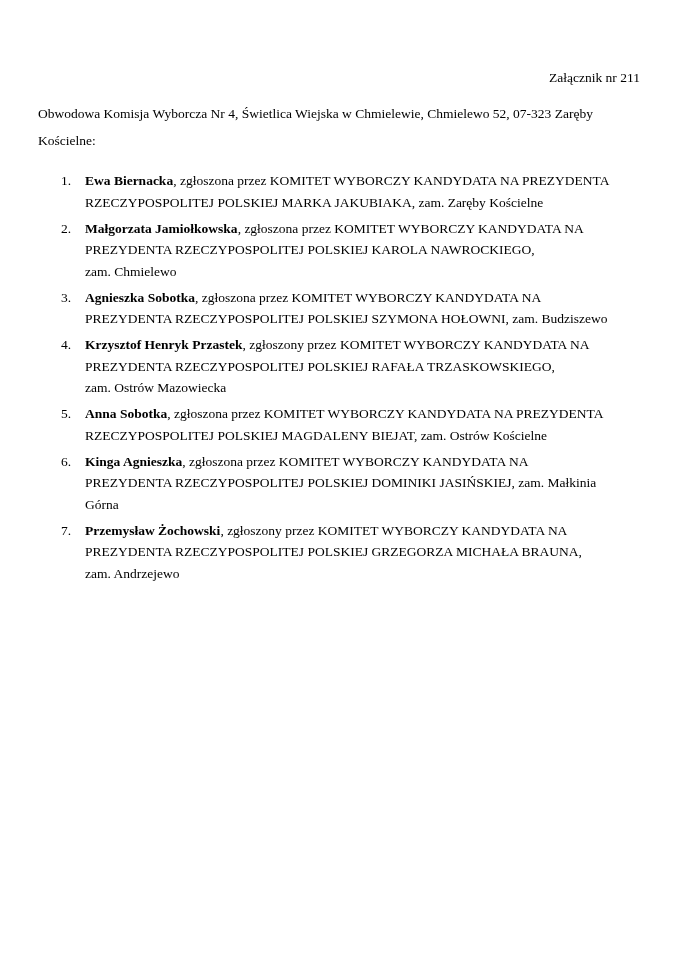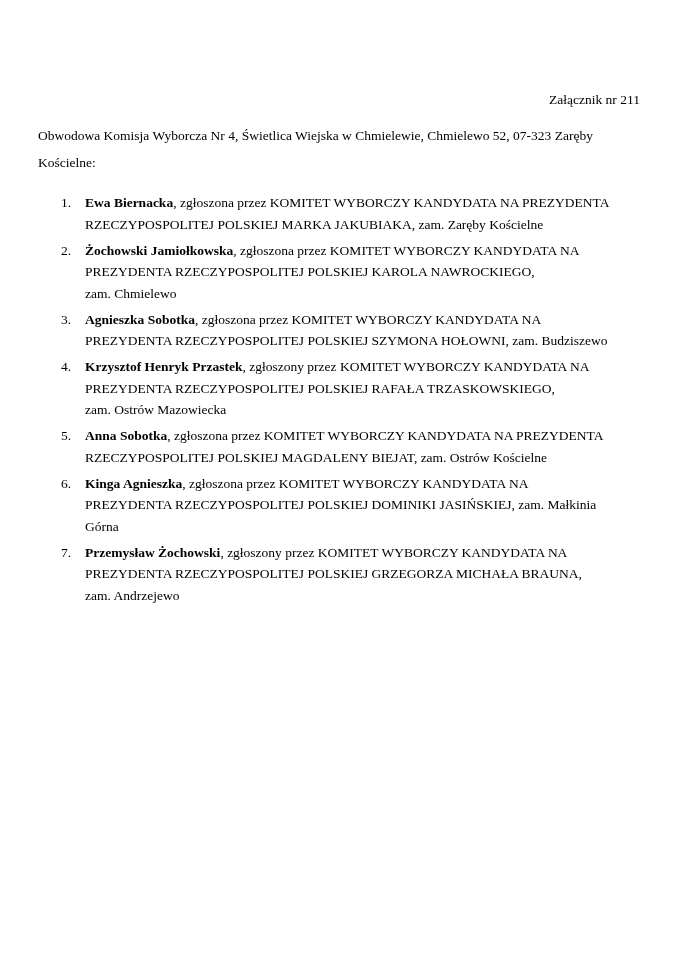--- a/index.html
+++ b/index.html
@@ -9,21 +9,21 @@
   }
   .page {
     position: relative;
     width: 679px;
     height: 960px;
     background: #ffffff;
     color: #000000;
     font-family: "Liberation Serif", "DejaVu Serif", serif;
     font-size: 13.5px;
     box-sizing: border-box;
-    padding: 89px 24px 0 38px;
+    padding: 67px 24px 0 38px;
     overflow: hidden;
   }
   .doc-header {
     text-align: right;
     padding-right: 15px;
     line-height: 22px;
   }
   .intro {
     margin: 12px 0 1px 0;
     line-height: 26.5px;
@@ -71,21 +71,21 @@
   <ol class="members">
 
     <li class="member">
       <span class="num">1.</span>
       <span class="body-text"><b class="name">Ewa Biernacka</b><span class="details">, zgłoszona przez KOMITET WYBORCZY KANDYDATA NA PREZYDENTA
 RZECZYPOSPOLITEJ POLSKIEJ MARKA JAKUBIAKA, zam. Zaręby Kościelne</span></span>
     </li>
 
     <li class="member">
       <span class="num">2.</span>
-      <span class="body-text"><b class="name">Żochowski Jamiołkowska</b><span class="details">, zgłoszona przez KOMITET WYBORCZY KANDYDATA NA
+      <span class="body-text"><b class="name">Małgorzata Jamiołkowska</b><span class="details">, zgłoszona przez KOMITET WYBORCZY KANDYDATA NA
 PREZYDENTA RZECZYPOSPOLITEJ POLSKIEJ KAROLA NAWROCKIEGO,
 zam. Chmielewo</span></span>
     </li>
 
     <li class="member">
       <span class="num">3.</span>
       <span class="body-text"><b class="name">Agnieszka Sobotka</b><span class="details">, zgłoszona przez KOMITET WYBORCZY KANDYDATA NA
 PREZYDENTA RZECZYPOSPOLITEJ POLSKIEJ SZYMONA HOŁOWNI, zam. Budziszewo</span></span>
     </li>
 

